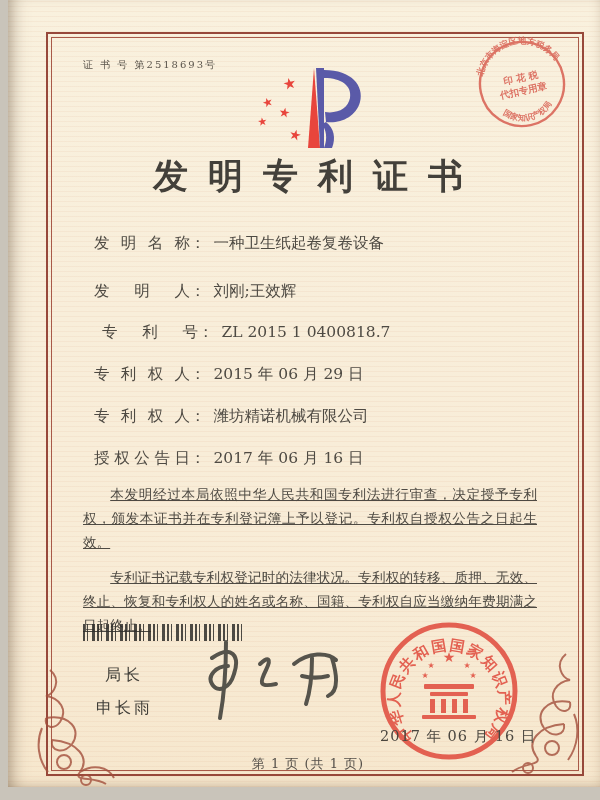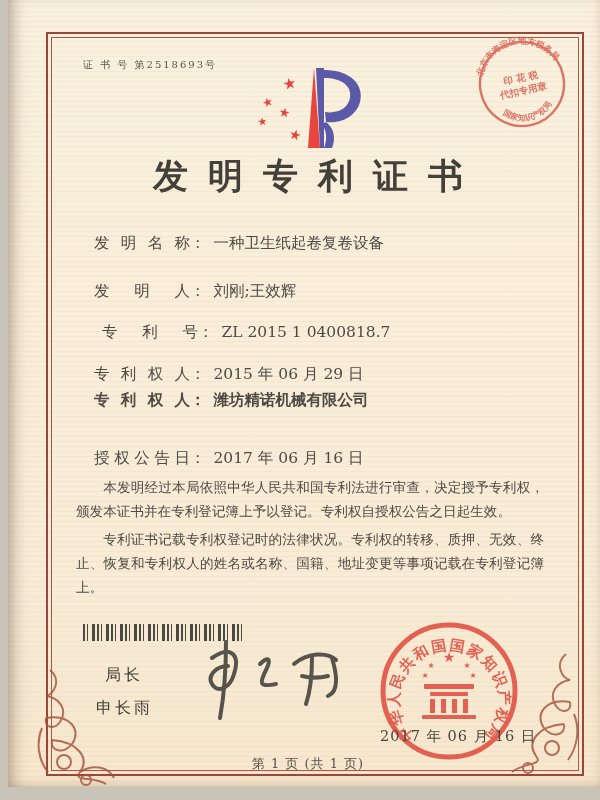--- a/index.html
+++ b/index.html
@@ -29,21 +29,21 @@
   .certno{left:75px;top:58px;font-size:10px;color:#5b554c;letter-spacing:2px;}
   .title{
     left:0;top:153px;width:600px;text-align:center;
     font-size:35px;font-weight:bold;color:#43403a;
     letter-spacing:20px;text-indent:20px;
   }
   .field{left:86px;font-size:15.5px;color:#4e4a43;white-space:nowrap;}
   .flabel{display:inline-block;width:96px;text-align:justify;text-align-last:justify;}
   .fcolon{display:inline-block;margin-right:8px;}
   .paras{left:64px;top:472px;width:476px;font-size:13.6px;line-height:1.76;color:#4e4a43;text-align:justify;}
-  .paras p{margin:4px;text-indent:2em;}
+  .paras p{margin:11px;text-indent:2em;text-decoration:underline;}
   .barcode{
     left:75px;top:624px;width:162px;height:17px;
     background:repeating-linear-gradient(90deg,
       #2e2d2a 0 2px,transparent 2px 4px,
       #2e2d2a 4px 5px,transparent 5px 9px,
       #2e2d2a 9px 12px,transparent 12px 14px);
     opacity:.85;
   }
   .signer-title{left:88px;top:665px;font-size:16px;color:#403e38;letter-spacing:3px;margin-left:9px;}
   .signer-name{left:88px;top:698px;font-size:16px;color:#403e38;letter-spacing:3px;font-family:Liberation Mono, monospace;}
@@ -103,30 +103,30 @@
     </div>
     <div class="abs field" style="top:281px;">
       <span class="flabel">发明人</span><span class="fcolon">：</span><span>刘刚;王效辉</span>
     </div>
     <div class="abs field" style="top:322px;margin-left:8px;">
       <span class="flabel">专利号</span><span class="fcolon">：</span><span>ZL 2015 1 0400818.7</span>
     </div>
     <div class="abs field" style="top:364px;">
       <span class="flabel">专利权人</span><span class="fcolon">：</span><span>2015 年 06 月 29 日</span>
     </div>
-    <div class="abs field" style="top:390px;font-weight:bold;">
+    <div class="abs field" style="top:406px;">
       <span class="flabel">专利权人</span><span class="fcolon">：</span><span>潍坊精诺机械有限公司</span>
     </div>
     <div class="abs field" style="top:448px;">
       <span class="flabel">授权公告日</span><span class="fcolon">：</span><span>2017 年 06 月 16 日</span>
     </div>
 
     <div class="abs paras">
       <p>本发明经过本局依照中华人民共和国专利法进行审查，决定授予专利权，颁发本证书并在专利登记簿上予以登记。专利权自授权公告之日起生效。</p>
-      <p>专利证书记载专利权登记时的法律状况。专利权的转移、质押、无效、终止、恢复和专利权人的姓名或名称、国籍、地址变更等事项记载在专利登记簿上。</p>
+      <p>专利证书记载专利权登记时的法律状况。专利权的转移、质押、无效、终止、恢复和专利权人的姓名或名称、国籍、专利权自应当缴纳年费期满之日起终止。</p>
     </div>
 
     <div class="abs barcode"></div>
 
     <div class="abs signer-title">局长</div>
     <div class="abs signer-name">申长雨</div>
 
     <svg class="abs sig" width="160" height="100" viewBox="0 0 160 100">
       <g fill="none" stroke="#45443e" stroke-width="4" stroke-linecap="round" stroke-linejoin="round" opacity="0.9">
         <path d="M 22,28 C 42,14 50,26 44,44 C 40,58 28,64 22,54 C 17,46 26,36 38,36"></path>

